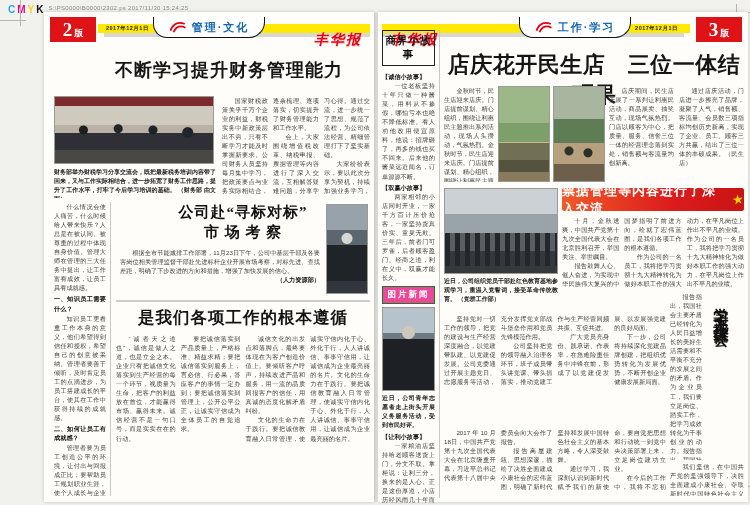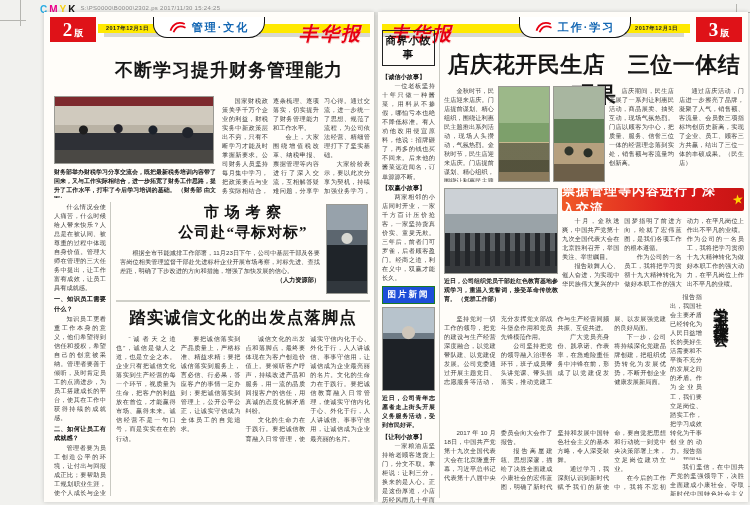--- a/index.html
+++ b/index.html
@@ -3,21 +3,21 @@
 <meta charset="utf-8">
 <style>
   * { box-sizing: border-box; margin: 0; padding: 0; }
   html,body { width:750px; height:505px; }
   body {
     font-family: "Liberation Sans", "DejaVu Sans", sans-serif;
     background:#f1f1ee; position:relative; overflow:hidden;
     width:750px; height:505px;
   }
   
-  .printbar { position:absolute; top:2px; left:8px; height:11px; display:flex; align-items:center; gap:3px;margin-left:32px; }
+  .printbar { position:absolute; top:2px; left:8px; height:11px; display:flex; align-items:center; gap:3px; }
   .cmyk b { font-size:10px; font-weight:900; margin-right:2px; font-family:"Liberation Sans",sans-serif; }
   .c-c{color:#29abe2}.c-m{color:#ec008c}.c-y{color:#f7d117}.c-k{color:#111}
   .pspath { font-size:6px; color:#8a8a8a; letter-spacing:.3px; }
   .cropmark { position:absolute; background:#b5b5b0; }
   .cm-v { width:1px; } .cm-h { height:1px; }
 
   
   .page { position:absolute; top:12px; height:490px; background:#fffdf9;
           box-shadow:0 0 4px rgba(0,0,0,.18); }
   #page2 { left:44px; width:330px; }
@@ -28,21 +28,21 @@
   
   .phead { position:absolute; top:5px; left:4px; right:4px; height:26px; }
   .ybar { position:absolute; top:7px; height:9px; background:#ffe900; }
   .gbar { position:absolute; top:16px; height:4px; background:#d8d8d3; }
   .pnum { position:absolute; top:0; width:46px; height:25px; background:#df1218;
           color:#fff; display:flex; align-items:baseline; justify-content:center; gap:2px;
           font-family:"Liberation Serif","DejaVu Serif",serif; }
   .pnum .n { font-size:19px; font-weight:900; line-height:25px; }
   .pnum .b { font-size:9px; font-weight:700; }
   .pdate { position:absolute; top:8px; font-size:5.5px; font-weight:700; color:#222; letter-spacing:.5px; }
-  .papername { position:absolute; top:4px; font-size:19px; font-weight:900; font-style:italic;
+  .papername { position:absolute; top:14px; font-size:14px; font-weight:900; font-style:italic;
                color:#e60012; letter-spacing:2px; text-shadow:.5px .5px 0 #f5c1c1; }
   .sectab { position:absolute; top:0; width:112px; height:21px; background:#fff;
             border:1.5px solid #111; border-top:none; border-radius:0 0 16px 14px;
             display:flex; align-items:center; justify-content:center; gap:5px; }
   .sectab .name { font-size:11px; font-weight:900; color:#1266b3; letter-spacing:2px; }
   .logo { width:18px; height:12px; flex:0 0 auto; }
 
   
   .txt { font-size:6.2px; line-height:1.46; color:#3c3c3c; text-align:justify; overflow:hidden; }
   .txt p { text-indent:2em; }
@@ -101,21 +101,21 @@
   #p2-bodyC { position:absolute; left:0; top:30px; width:254px; height:160px; }
   .rule { position:absolute; background:#cfcfc8; }
 
   
   #p3-sidebar { position:absolute; left:4px; top:18px; width:58px; height:468px;
                 border-right:1px solid #c9c9c2; padding-right:4px; }
   .sb-title { border:1.5px solid #222; padding:3px 2px; text-align:center;
               font-size:10.5px; font-weight:900; color:#111; letter-spacing:1px; margin-bottom:4px;
               font-family:"Liberation Serif","DejaVu Serif",serif; }
   .sb-tag { font-weight:900; color:#111; font-size:6.2px; text-indent:0 !important; margin-top:2px; }
-  .picnews { margin:4px 0 3px; background:#1d4ed8; color:#fff; font-weight:900; font-size:8.5px;
+  .picnews { margin:4px 0 3px; background:#ec4899; color:#fff; font-weight:900; font-size:8.5px;
              text-align:center; letter-spacing:2px; padding:2px 0; border:1px solid #1d7a22; }
   #p3-sbphoto { position:relative !important; width:100%; height:84px; margin-bottom:3px; }
   .hl-d { position:absolute; left:66px; top:38px; width:300px; text-align:center;
           font-family:"Liberation Serif","DejaVu Serif",serif;
           font-size:22px; font-weight:900; color:#151515; letter-spacing:.5px; }
   #p3-dleft { position:absolute; left:66px; top:74px; width:50px; height:96px; }
   #p3-photoD1 { left:120px; top:74px; width:52px; height:96px; }
   #p3-photoD2 { left:175px; top:74px; width:52px; height:96px; }
   #p3-dright { position:absolute; left:231px; top:74px; width:135px; height:96px; }
   #p3-photoG { left:66px; top:176px; width:114px; height:86px; }
@@ -199,34 +199,34 @@
     <p>什么情况会使人痛苦，什么时候给人带来快乐？人总是在被认同、被尊重的过程中体现自身价值。管理大师在管理的三大任务中提出，让工作富有成效，让员工具有成就感。</p>
     <p class="subhead">一、知识员工需要什么？</p>
     <p>知识员工更看重工作本身的意义，他们希望得到信任和授权，希望自己的创意被采纳。管理者要善于倾听，及时肯定员工的点滴进步，为员工搭建成长的平台，使其在工作中获得持续的成就感。</p>
     <p class="subhead">二、如何让员工有成就感？</p>
     <p>管理者要为员工创造公平的环境，让付出与回报成正比；要帮助员工规划职业生涯，使个人成长与企业发展同向而行。当员工从工作中不断获得认可与进步，成就感便会油然而生，企业也将因此充满活力。管理者要为员工创造公平的环境，让付出与回报成正比；要帮助员工规划职业生涯，使个人成长与企业发展同向而行。当员工从工作中不断获得认可与进步，成就感便会油然而生，企业也将因此充满活力。</p>
 
   </div>
 
   <div id="p2-artB">
     <div class="hl-b">
+      <div>公司赴“寻标对标”</div>
       <div>市  场  考  察</div>
-      <div>公司赴“寻标对标”</div>
     </div>
     <div class="txt intro">
       <p>根据全市节能减排工作部署，11月23日下午，公司中基层干部及各要害岗位相关管理监督干部赴先进标杆企业开展市场考察，对标先进、查找差距，明确了下步改进的方向和措施，增强了加快发展的信心。</p>
       <p class="credit">（人力资源部）</p>
     </div>
     <div class="photo ph-visit" id="p2-photoB"></div>
   </div>
 
   <div class="rule" style="left:72px;top:288px;width:254px;height:2px"></div>
 
   <div id="p2-artC">
-    <div class="hl-c">踏实诚信文化的出发点落脚点</div>
+    <div class="hl-c">是我们各项工作的根本遵循</div>
     <div class="txt cols4" id="p2-bodyC">
       <p>“诚者天之道也”，诚信是做人之道，也是立企之本。企业只有把诚信文化落实到生产经营的每一个环节，视质量为生命，把客户的利益放在首位，才能赢得市场、赢得未来。诚信经营不是一句口号，而是实实在在的行动。</p>
       <p>要把诚信落实到产品质量上，严格标准、精益求精；要把诚信落实到服务上，言必信、行必果，答应客户的事情一定办到；要把诚信落实到管理上，公开公平公正，让诚实守信成为全体员工的自觉追求。</p>
       <p>诚信文化的出发点和落脚点，最终要体现在为客户创造价值上。要倾听客户呼声，持续改进产品和服务，用一流的品质回报客户的信任，用真诚的态度化解矛盾纠纷。</p>
       <p>文化的生命力在于践行。要把诚信教育融入日常管理，使诚实守信内化于心、外化于行，人人讲诚信、事事守信用，让诚信成为企业最亮丽的名片。文化的生命力在于践行。要把诚信教育融入日常管理，使诚实守信内化于心、外化于行，人人讲诚信、事事守信用，让诚信成为企业最亮丽的名片。</p>
     </div>
   </div>
 </div>
 
 <div class="page" id="page3">

